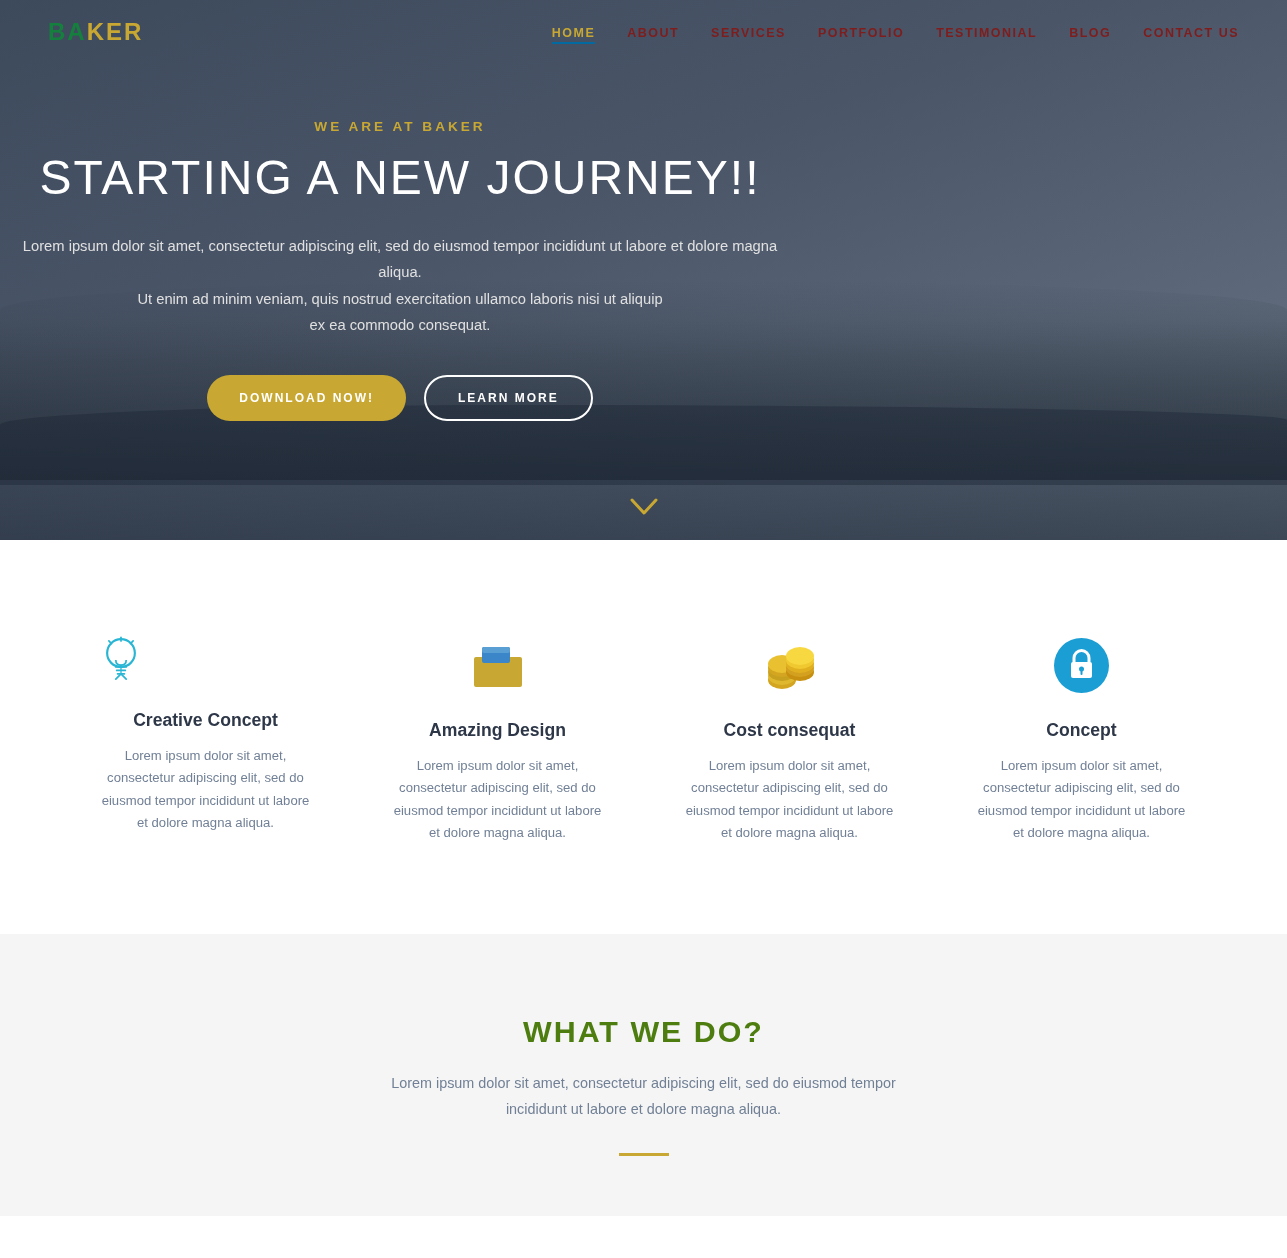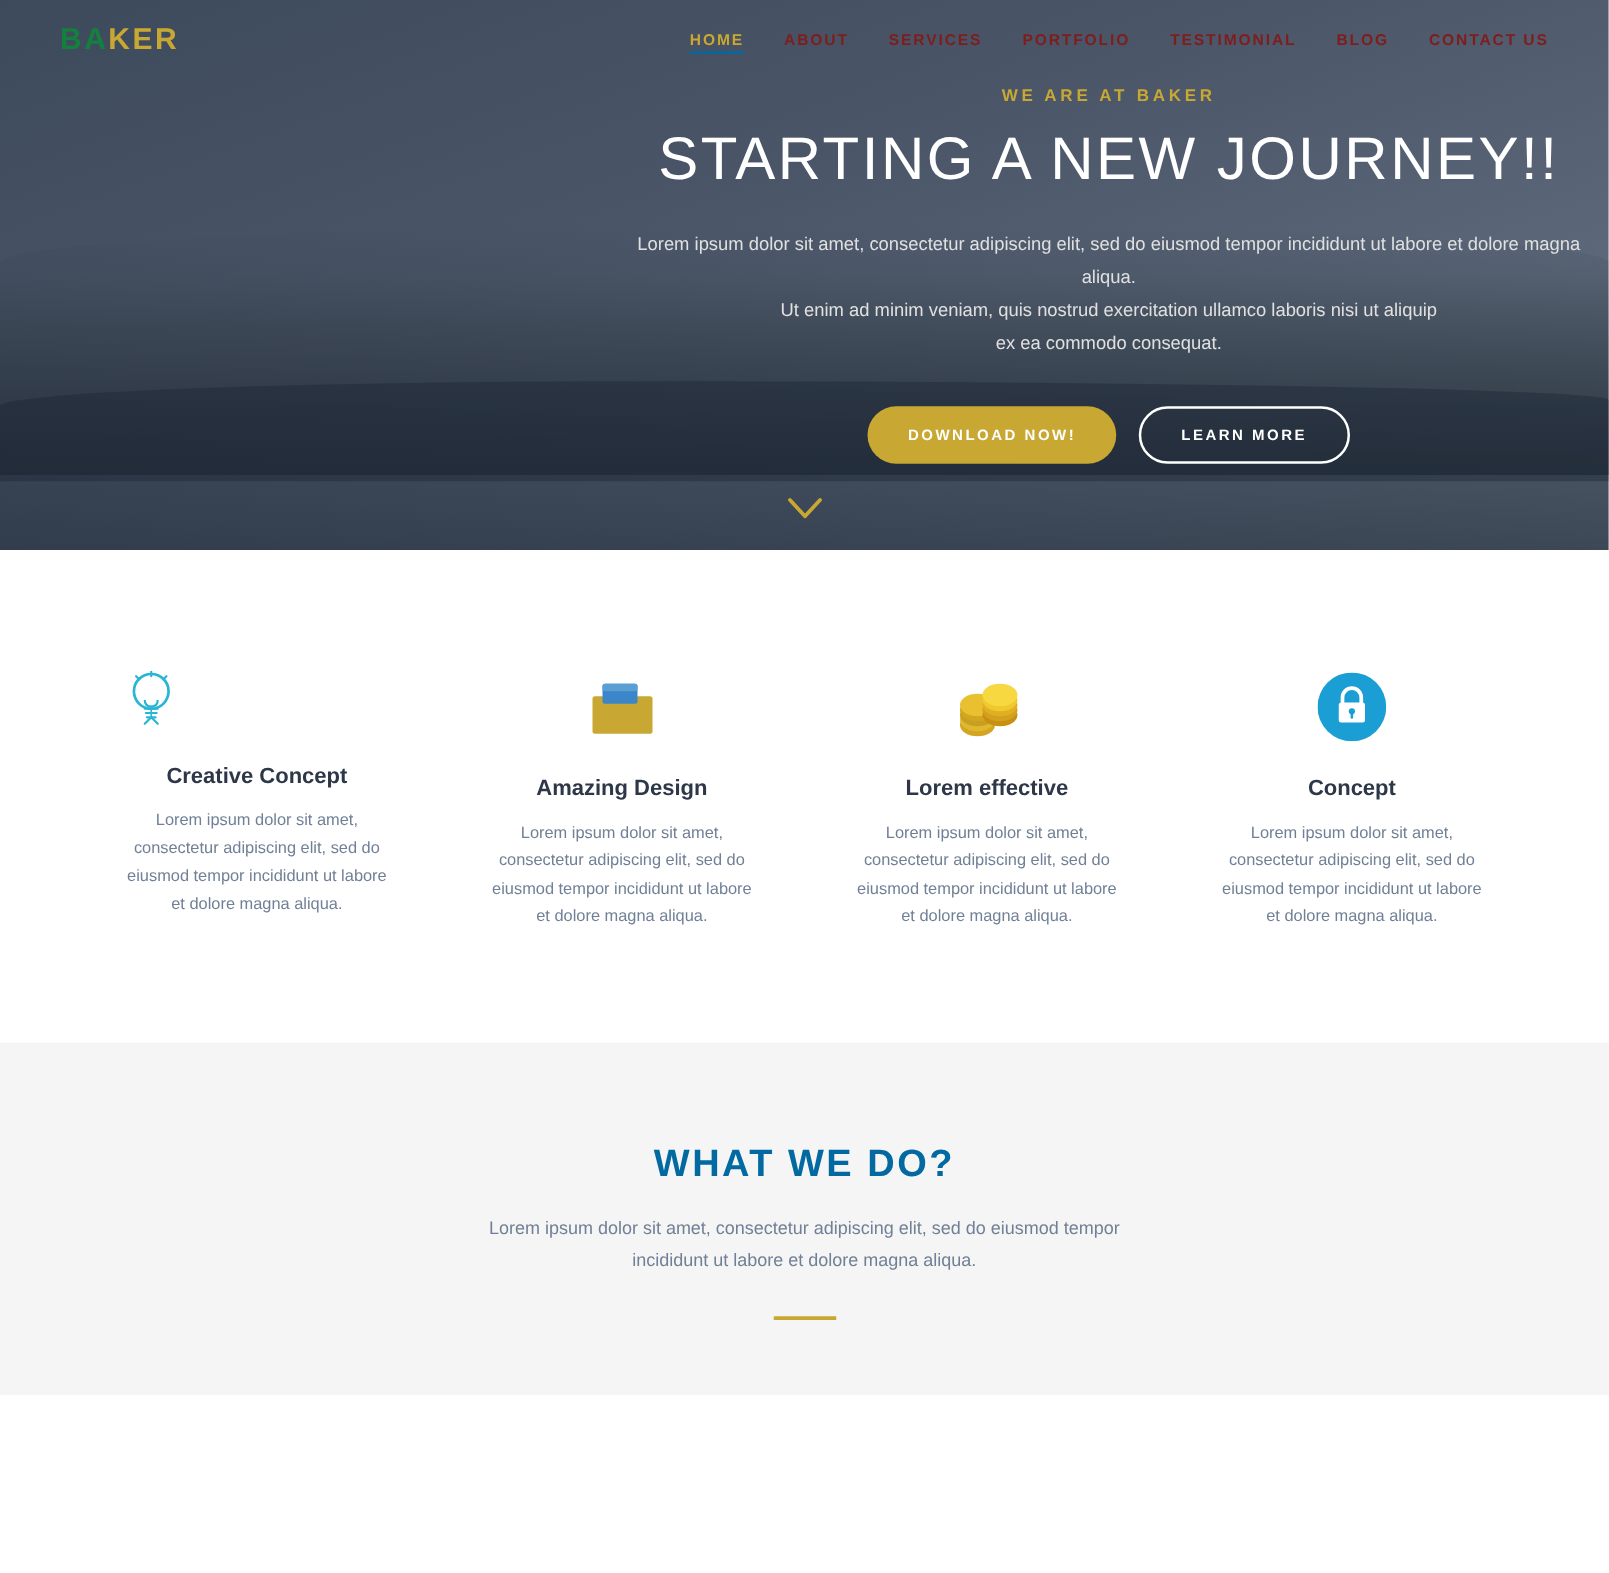--- a/index.html
+++ b/index.html
@@ -41,25 +41,25 @@
     .nav-links li a.active {
       color: #c8a832;
       border-bottom: 2px solid #0369a1;
       padding-bottom: 2px;
     }
 
     
     .hero {
       position: relative;
       width: 100%;
-      height: 440px;
+      height: 540px;
       background: linear-gradient(160deg, #3d4a5c 0%, #4a5568 40%, #5a6678 70%, #6b7785 100%);
       display: flex;
       flex-direction: column;
-      align-items: flex-end;
+      align-items: flex-start;
       justify-content: center;
       text-align: center;
       overflow: hidden;
     }
     
     .hero::before {
       content: '';
       position: absolute;
       bottom: 60px; left: 0; right: 0;
       height: 200px;
@@ -184,21 +184,21 @@
 
     
     .what-we-do {
       background: #f5f5f5;
       padding: 80px 40px 60px;
       text-align: center;
     }
     .section-title {
       font-size: 1.9rem;
       font-weight: 800;
-      color: #0369a1;
+      color: #4d7c0f;
       letter-spacing: 2px;
       text-transform: uppercase;
       margin-bottom: 22px;
     }
     .section-desc {
       font-size: 0.9rem;
       color: #718096;
       line-height: 1.8;
       max-width: 560px;
       margin: 0 auto 30px;
@@ -290,21 +290,21 @@
         <ellipse cx="22" cy="34" rx="14" ry="9" fill="#c8a020"></ellipse>
         <ellipse cx="22" cy="30" rx="14" ry="9" fill="#d4a520"></ellipse>
         <ellipse cx="22" cy="26" rx="14" ry="9" fill="#e8c030"></ellipse>
         <ellipse cx="40" cy="34" rx="14" ry="9" fill="#c89010"></ellipse>
         <ellipse cx="40" cy="30" rx="14" ry="9" fill="#d4a020"></ellipse>
         <ellipse cx="40" cy="26" rx="14" ry="9" fill="#e0b020"></ellipse>
         <ellipse cx="40" cy="22" rx="14" ry="9" fill="#f0c830"></ellipse>
         <ellipse cx="40" cy="18" rx="14" ry="9" fill="#f8d840"></ellipse>
       </svg>
     </div>
-    <h3 class="feature-title">Lorem effective</h3>
+    <h3 class="feature-title">Cost consequat</h3>
     <p class="feature-desc">Lorem ipsum dolor sit amet, consectetur adipiscing elit, sed do eiusmod tempor incididunt ut labore et dolore magna aliqua.</p>
   </div>
 
   <div class="feature-item">
     <div class="feature-icon icon-secure">
       <svg viewBox="0 0 55 55" fill="none" xmlns="http://www.w3.org/2000/svg">
         <circle cx="27.5" cy="27.5" r="27.5" fill="#1a9ed4"></circle>
         <rect x="17" y="24" width="21" height="16" rx="2" fill="#fff"></rect>
         <path d="M20 24v-4a7.5 7.5 0 0 1 15 0v4" stroke="#fff" stroke-width="3" stroke-linecap="round" fill="none"></path>
         <circle cx="27.5" cy="31" r="2.5" fill="#1a9ed4"></circle>

